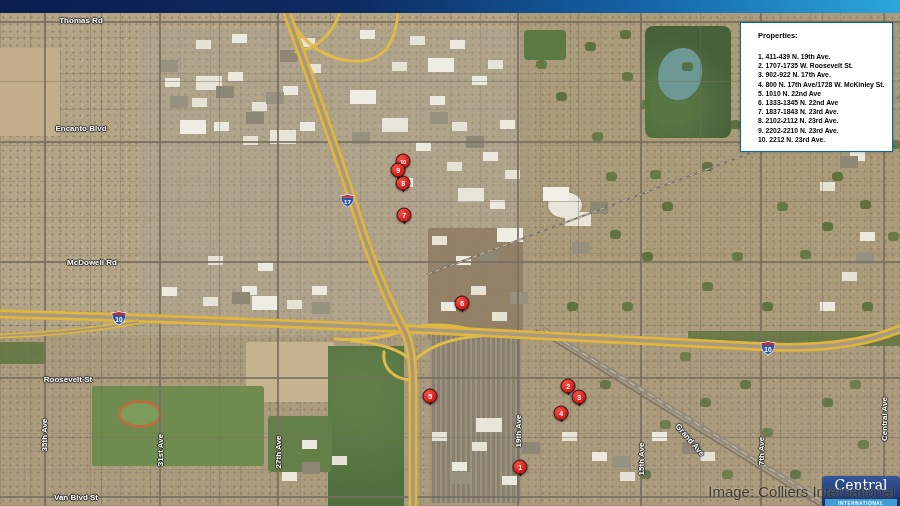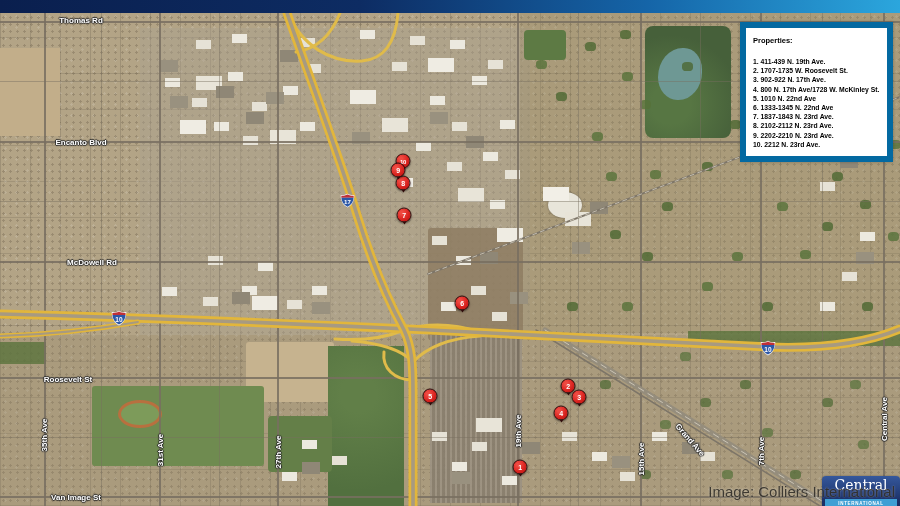--- a/index.html
+++ b/index.html
@@ -109,21 +109,21 @@
     border:1.6px solid #300a0a;border-radius:50%;
     box-shadow:0 1px 2px rgba(0,0,0,.5);
     display:flex;align-items:center;justify-content:center;
   }
   .marker span{color:#fff;font-weight:bold;font-size:7px;letter-spacing:-.3px;line-height:1;}
   .marker::after{content:"";position:absolute;top:100%;left:50%;transform:translateX(-50%);
     border:2.5px solid transparent;border-top:3.5px solid #300a0a;}
   
   #legend{
     position:absolute;left:740px;top:22px;width:153px;box-sizing:border-box;z-index:40;
-    background:#fff;border:6px solid #0369a1;padding:8px 2px 7px 7px;
+    background:#fff;border:1px solid #0369a1;padding:8px 2px 7px 17px;
     box-shadow:0 0 3px rgba(0,0,0,.25);
   }
   #legend .title{font-size:7.5px;font-weight:bold;color:#000;margin:0 0 12px 0;}
   .legend-item{font-size:6.8px;line-height:9.2px;font-weight:bold;color:#000;white-space:nowrap;}
   
   #watermark{
     position:absolute;right:5px;top:483px;z-index:46;font-size:15px;color:#33302a;opacity:.9;
     text-shadow:0 0 2px rgba(255,255,255,.45);white-space:nowrap;
   }
   #logo{
@@ -225,24 +225,24 @@
       <text x="11" y="16" font-size="9" text-anchor="middle">10</text>
     </svg>
     <svg class="shield" style="left:760px;top:340px" width="16" height="16" viewBox="0 0 22 22">
       <path d="M11,1 C14.2,2.8 18,3.4 21,2.9 C21,11.5 17.6,18 11,21.3 C4.4,18 1,11.5 1,2.9 C4,3.4 7.8,2.8 11,1 Z" fill="#f4f4f4"></path>
       <path d="M11,2.1 C14,3.7 17.3,4.3 20,4 L20,6.8 L2,6.8 L2,4 C4.7,4.3 8,3.7 11,2.1 Z" fill="#c03038"></path>
       <path d="M2,6.8 L20,6.8 C19.7,12.6 16.7,16.9 11,20.1 C5.3,16.9 2.3,12.6 2,6.8 Z" fill="#2c57a7"></path>
       <text x="11" y="16" font-size="9" text-anchor="middle">10</text>
     </svg>
 
   <div class="street-label" style="left: 81px; top: 20px; transform: translate(-50%, -50%) rotate(0deg);">Thomas Rd</div>
-      <div class="street-label" style="left: 81px; top: 142px; transform: translate(-50%, -50%) rotate(0deg); text-align: center;">Encanto Blvd</div>
+      <div class="street-label" style="left: 81px; top: 128px; transform: translate(-50%, -50%) rotate(0deg); text-align: center;">Encanto Blvd</div>
       <div class="street-label" style="left: 92px; top: 262px; transform: translate(-50%, -50%) rotate(0deg);">McDowell Rd</div>
       <div class="street-label" style="left: 68px; top: 379px; transform: translate(-50%, -50%) rotate(0deg);">Roosevelt St</div>
-      <div class="street-label" style="left: 76px; top: 497px; transform: translate(-50%, -50%) rotate(0deg);">Van Image St</div>
+      <div class="street-label" style="left: 76px; top: 497px; transform: translate(-50%, -50%) rotate(0deg);">Van Blvd St</div>
       <div class="street-label" style="left: 44px; top: 435px; transform: translate(-50%, -50%) rotate(-90deg);">35th Ave</div>
       <div class="street-label" style="left: 160px; top: 450px; transform: translate(-50%, -50%) rotate(-90deg);">31st Ave</div>
       <div class="street-label" style="left: 278px; top: 452px; transform: translate(-50%, -50%) rotate(-90deg);">27th Ave</div>
       <div class="street-label" style="left: 518px; top: 431px; transform: translate(-50%, -50%) rotate(-90deg);">19th Ave</div>
       <div class="street-label" style="left: 641px; top: 459px; transform: translate(-50%, -50%) rotate(-90deg);">15th Ave</div>
       <div class="street-label" style="left: 761px; top: 451px; transform: translate(-50%, -50%) rotate(-90deg);">7th Ave</div>
       <div class="street-label" style="left: 884px; top: 419px; transform: translate(-50%, -50%) rotate(-90deg);">Central Ave</div>
       <div class="street-label" style="left: 690px; top: 440px; transform: translate(-50%, -50%) rotate(49deg);">Grand Ave</div>
       <div class="marker" style="left: 520px; top: 467px;">
         <span>1</span>

